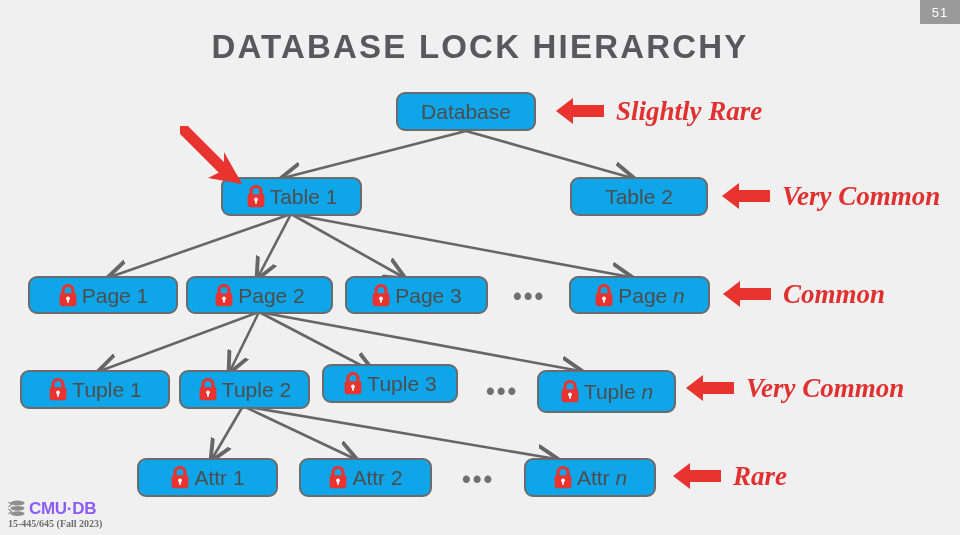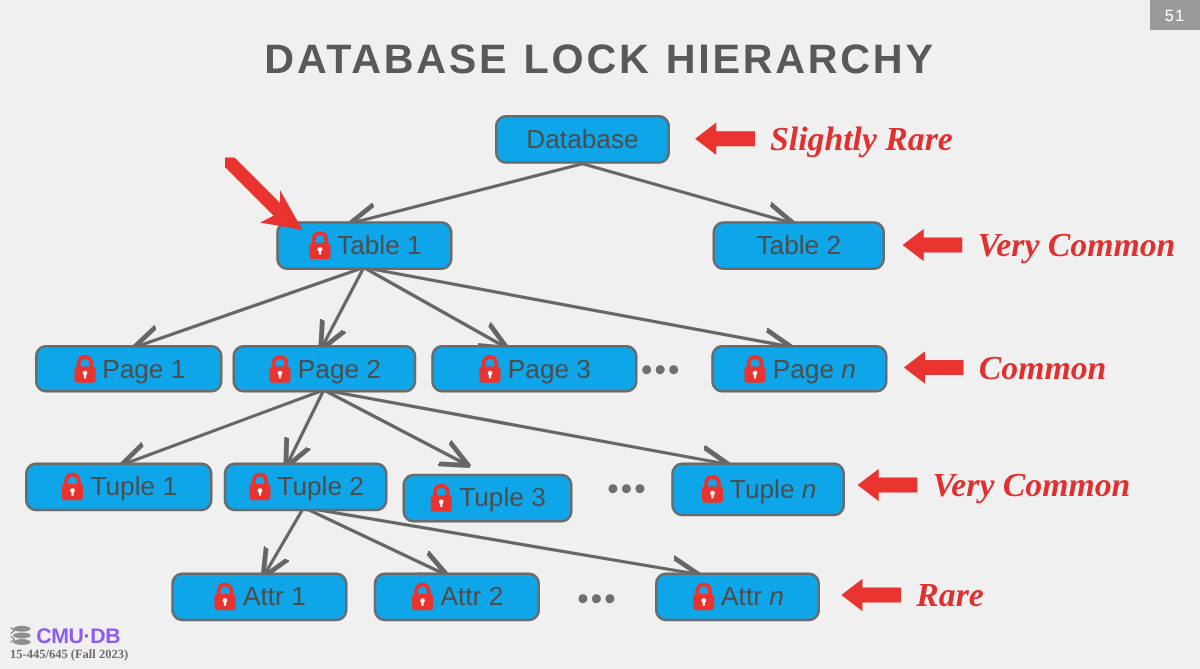--- a/index.html
+++ b/index.html
@@ -240,21 +240,21 @@
   <div class="node" style="left:186px; top:276px; width:147px; height:38px;">
     <svg class="lock" viewBox="0 0 20 23">
       <path d="M5,10 L5,6.5 A5,5 0 0 1 15,6.5 L15,10" fill="none" stroke="#e8332f" stroke-width="3.2"></path>
       <rect x="1.6" y="9.2" width="16.8" height="13" rx="2.4" fill="#e8332f"></rect>
       <circle cx="10" cy="14.4" r="1.9" fill="#f6f6f6"></circle>
       <rect x="9.1" y="14.4" width="1.8" height="4.4" rx="0.9" fill="#f6f6f6"></rect>
     </svg>
     <span class="node-label">Page 2</span>
   </div>
 
-  <div class="node" style="left:345px; top:276px; width:165px; height:38px;text-align:center;">
+  <div class="node" style="left:345px; top:276px; width:143px; height:38px;text-align:center;">
     <svg class="lock" viewBox="0 0 20 23">
       <path d="M5,10 L5,6.5 A5,5 0 0 1 15,6.5 L15,10" fill="none" stroke="#e8332f" stroke-width="3.2"></path>
       <rect x="1.6" y="9.2" width="16.8" height="13" rx="2.4" fill="#e8332f"></rect>
       <circle cx="10" cy="14.4" r="1.9" fill="#f6f6f6"></circle>
       <rect x="9.1" y="14.4" width="1.8" height="4.4" rx="0.9" fill="#f6f6f6"></rect>
     </svg>
     <span class="node-label">Page 3</span>
   </div>
 
   <div class="ellipsis" style="left:513px; top:284px;">•••</div>
@@ -282,21 +282,21 @@
   <div class="node" style="left:179px; top:370px; width:131px; height:39px;">
     <svg class="lock" viewBox="0 0 20 23">
       <path d="M5,10 L5,6.5 A5,5 0 0 1 15,6.5 L15,10" fill="none" stroke="#e8332f" stroke-width="3.2"></path>
       <rect x="1.6" y="9.2" width="16.8" height="13" rx="2.4" fill="#e8332f"></rect>
       <circle cx="10" cy="14.4" r="1.9" fill="#f6f6f6"></circle>
       <rect x="9.1" y="14.4" width="1.8" height="4.4" rx="0.9" fill="#f6f6f6"></rect>
     </svg>
     <span class="node-label">Tuple 2</span>
   </div>
 
-  <div class="node" style="left:322px; top:379px; width:136px; height:39px;">
+  <div class="node" style="left:322px; top:364px; width:136px; height:39px;">
     <svg class="lock" viewBox="0 0 20 23">
       <path d="M5,10 L5,6.5 A5,5 0 0 1 15,6.5 L15,10" fill="none" stroke="#e8332f" stroke-width="3.2"></path>
       <rect x="1.6" y="9.2" width="16.8" height="13" rx="2.4" fill="#e8332f"></rect>
       <circle cx="10" cy="14.4" r="1.9" fill="#f6f6f6"></circle>
       <rect x="9.1" y="14.4" width="1.8" height="4.4" rx="0.9" fill="#f6f6f6"></rect>
     </svg>
     <span class="node-label">Tuple 3</span>
   </div>
 
   <div class="ellipsis" style="left:486px; top:379px;">•••</div>

